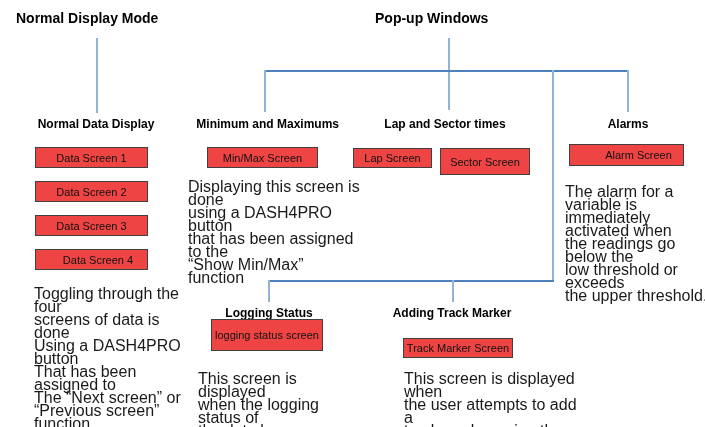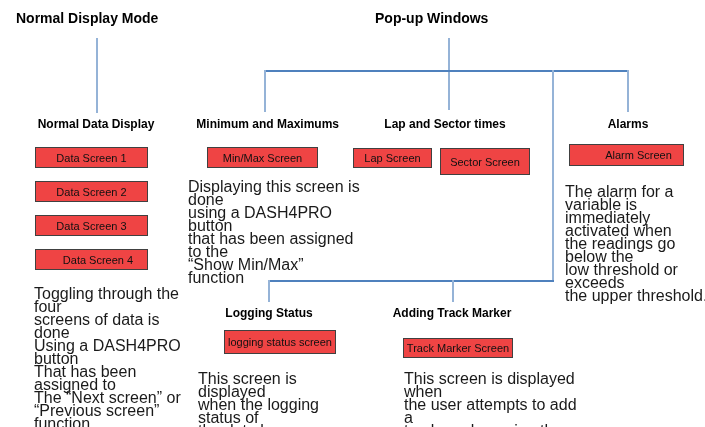--- a/index.html
+++ b/index.html
@@ -81,21 +81,21 @@
 
   <div class="heading" style="left:548px;top:117px;width:160px;">Alarms</div>
   <div class="screen-box" style="left:569px;top:144px;width:115px;height:22px;padding-left:24px;">Alarm Screen</div>
   <div class="desc" style="left:565px;top:185px;width:145px;">The alarm for a variable is
 immediately activated when
 the readings go below the
 low threshold or exceeds
 the upper threshold.</div>
 
   <div class="heading" style="left:189px;top:306px;width:160px;">Logging Status</div>
-  <div class="screen-box" style="left:211px;top:330px;width:112px;height:24px;margin-left:13px;">logging status screen</div>
+  <div class="screen-box" style="left:211px;top:319px;width:112px;height:32px;">logging status screen</div>
   <div class="desc" style="left:198px;top:372px;width:165px;">This screen is displayed
 when the logging status of
 the data logger changes.</div>
 
   <div class="heading" style="left:372px;top:306px;width:160px;">Adding Track Marker</div>
   <div class="screen-box" style="left:403px;top:338px;width:110px;height:20px;">Track Marker Screen</div>
   <div class="desc" style="left:404px;top:372px;width:175px;">This screen is displayed when
 the user attempts to add a
 track marker using the
 DASH4PRO</div>

